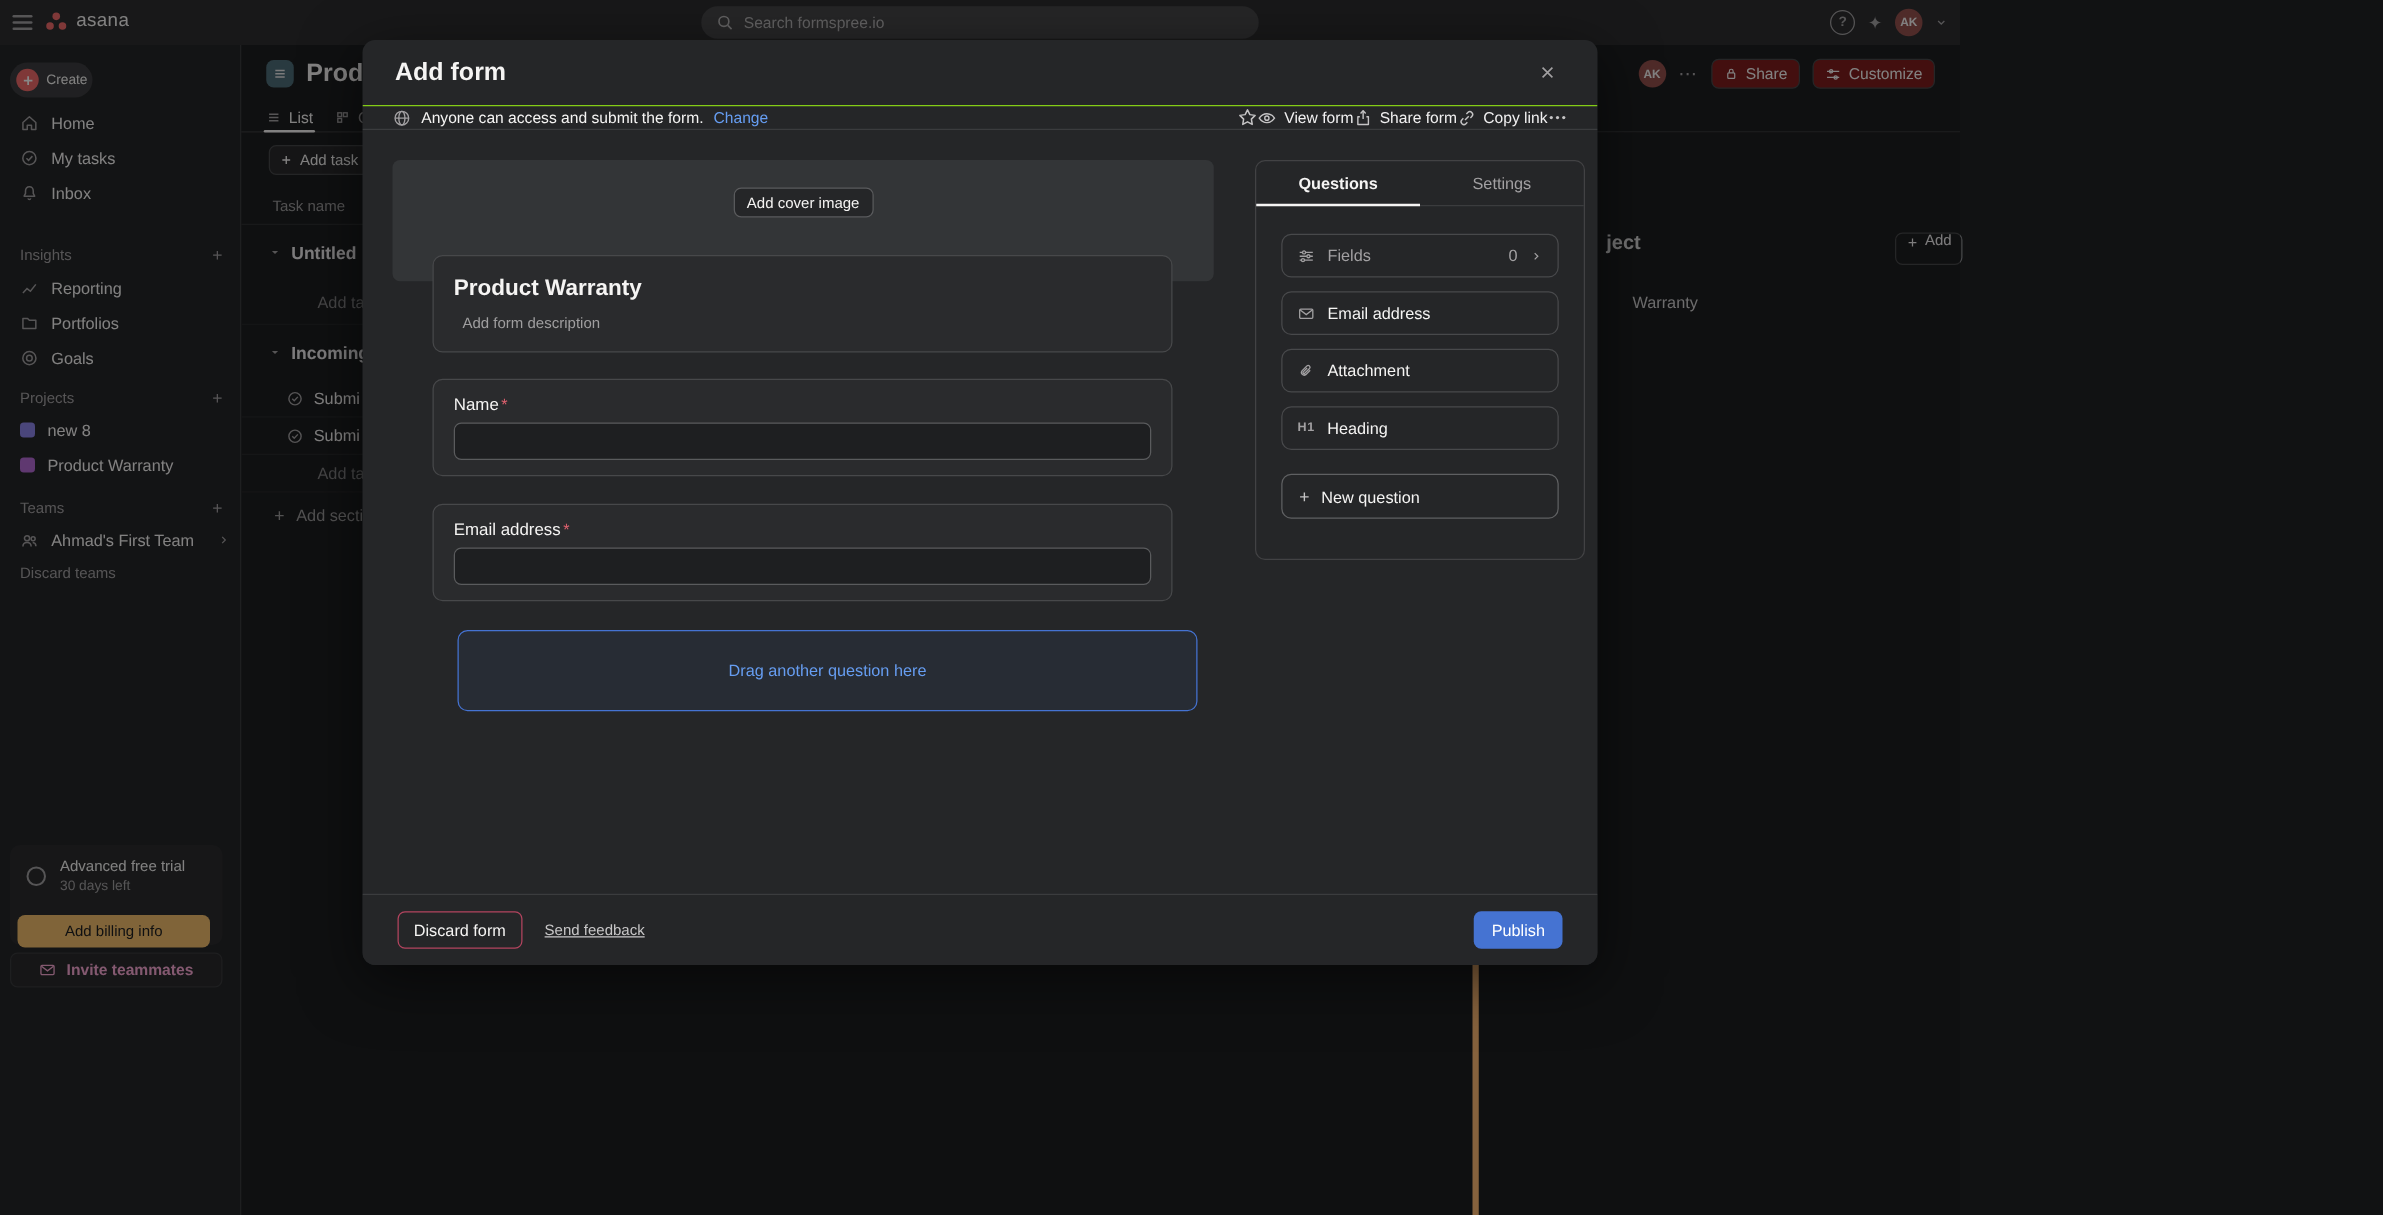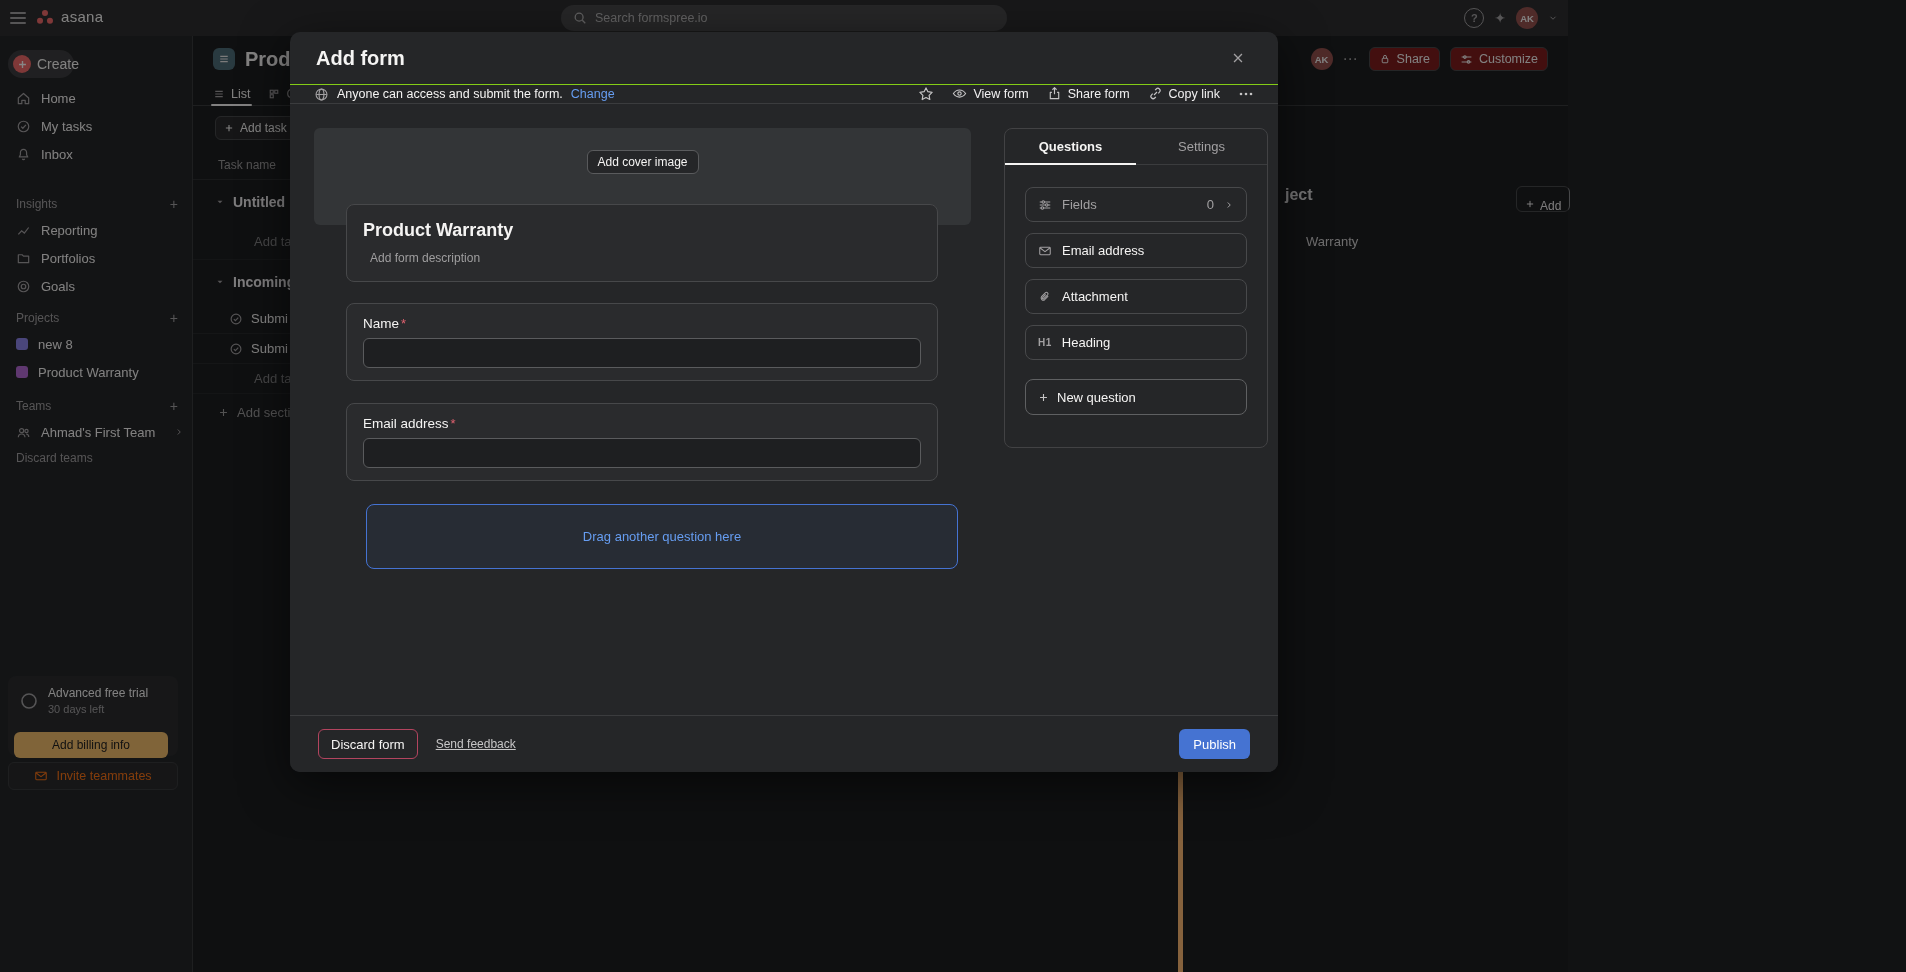--- a/index.html
+++ b/index.html
@@ -28,38 +28,38 @@
   .tb-right { position:absolute; right:0; top:0; height:36px; display:flex; align-items:center; gap:10px; padding-right:10px; left:auto; }
   .helpbtn { width:20px; height:20px; border:1.5px solid #a2a0a2; border-radius:50%; color:#a2a0a2; font-size:11px; font-weight:700; display:flex; align-items:center; justify-content:center; cursor:pointer; }
   .sparkle { color:#a2a0a2; font-size:14px; cursor:pointer; }
   .avatar { width:22px; height:22px; border-radius:50%; background:#96524f; color:#f5f4f3; font-size:9.5px; font-weight:600; display:flex; align-items:center; justify-content:center; }
   .tb-chev { color:#a2a0a2; }
 
   
   .sidebar { position:absolute; left:0; top:36px; width:193px; height:936px; background:#252628; border-right:1px solid #3a3b3d; }
   .createbtn { margin:14px 8px 6px 8px; height:28px; width:66px; border-radius:14px; background:#3d3e40; display:flex; align-items:center; gap:6px; padding:0 10px 0 5px; cursor:pointer; }
   .createplus { width:18px; height:18px; border-radius:50%; background:#f06a6a; color:#1e1f21; display:flex; align-items:center; justify-content:center; }
-  .createlabel { font-size:14px; color:#f5f4f3; }
+  .createlabel { font-size:11px; color:#f5f4f3; }
   .navitem { height:28px; display:flex; align-items:center; gap:10px; padding:0 8px 0 16px; color:#f5f4f3; font-size:13px; cursor:pointer; }
   .navitem .ic { color:#a2a0a2; }
   .sechead { height:24px; display:flex; align-items:center; padding:0 14px 0 16px; color:#a2a0a2; font-size:12px; cursor:pointer; }
   .sechead .grow, .grow { flex:1; }
   .plusbtn { color:#a2a0a2; font-size:14px; cursor:pointer; line-height:1; }
   .mt24 { margin-top:24px; } .mt8 { margin-top:8px; } .mt6 { margin-top:6px; }
   .projdot { width:12px; height:12px; border-radius:3px; flex:none; }
   .dot-new8 { background:#8d84e8; }
   .dot-warranty { background:#b36bd4; }
   .teamchev { margin-left:auto; color:#a2a0a2; }
   .browse { height:24px; display:flex; align-items:center; padding-left:16px; color:#a2a0a2; font-size:12px; cursor:pointer; }
   .trialcard { position:absolute; left:8px; top:640px; width:170px; height:80px; background:#2c2d2f; border-radius:8px; padding:10px 12px; }
   .trialtop { display:flex; gap:10px; }
   .trialtitle { font-size:12px; color:#f5f4f3; }
   .trialdays { font-size:11px; color:#a2a0a2; margin-top:3px; }
   .billingbtn { position:absolute; left:8px; top:684px; width:154px; height:26px; margin:12px 8px 0 6px; border-radius:6px; background:#f1bd6c; color:#1e1f21; font-size:12px; display:flex; align-items:center; justify-content:center; cursor:pointer; }
-  .invitebtn { position:absolute; left:8px; top:726px; width:170px; height:28px; border:1px solid #3a3b3d; background:#2a2b2d; border-radius:6px; display:flex; align-items:center; justify-content:center; gap:8px; color:#f97316; font-size:12.5px; cursor:pointer; }
+  .invitebtn { position:absolute; left:8px; top:726px; width:170px; height:28px; border:1px solid #3a3b3d; background:#2a2b2d; border-radius:6px; display:flex; align-items:center; justify-content:center; gap:8px; color:#f9a8d4; font-size:12.5px; cursor:pointer;font-weight:bold; }
 
   
   .main { position:absolute; left:193px; top:36px; width:1375px; height:936px; }
   .projheader { height:46px; display:flex; align-items:center; gap:10px; padding:0 20px; }
   .projicon { width:22px; height:22px; border-radius:6px; background:#4f6f7a; display:flex; align-items:center; justify-content:center; color:#e9e8e9; }
   .projtitle { font-size:20px; font-weight:600; color:#f5f4f3; white-space:nowrap; }
   .hdr-actions { margin-left:auto; display:flex; align-items:center; gap:10px; }
   .hdots { color:#a2a0a2; font-size:15px; letter-spacing:1px; cursor:pointer; }
   .pillbtn { height:24px; border:1px solid #47484a; border-radius:6px; display:flex; align-items:center; gap:6px; padding:0 9px; font-size:12.5px; color:#f5f4f3; cursor:pointer; background:#7f1d1d; }
   .tabsrow { height:24px; display:flex; align-items:flex-start; gap:18px; padding-left:20px; border-bottom:1px solid #3a3b3d; }
@@ -76,34 +76,34 @@
   .sectionrow { height:44px; display:flex; align-items:center; gap:8px; padding-left:22px; }
   .caret { color:#a2a0a2; }
   .sectionname { font-size:14px; font-weight:600; color:#eceaec; }
   .addrow { height:36px; display:flex; align-items:center; padding-left:61px; font-size:13px; color:#848486; border-bottom:1px solid #27282a; cursor:pointer; }
   .addrow.short { height:30px; }
   .taskrow { height:30px; display:flex; align-items:center; gap:8px; padding-left:36px; font-size:13px; color:#f5f4f3; border-bottom:1px solid #292a2c; cursor:pointer; }
   .taskrow .ic { color:#a2a0a2; }
   .addsection { height:36px; display:flex; align-items:center; gap:8px; padding-left:25px; font-size:13px; color:#9c9b9c; cursor:pointer; }
   .detailarea { position:absolute; left:985px; top:70px; right:0; bottom:0; border-left:5px solid #fdba74; background:#1e1f21; }
   .frag-heading { position:absolute; left:102px; top:80px; font-size:16px; font-weight:600; color:#d8d7d8; }
-  .frag-add { position:absolute; left:333px; top:80px; height:22px; border:1px solid #47484a; border-radius:6px; display:flex; align-items:flex-start; gap:5px; padding:12px 8px; font-size:12px; color:#eceaec; cursor:pointer; }
+  .frag-add { position:absolute; left:333px; top:80px; height:22px; border:1px solid #47484a; border-radius:6px; display:flex; align-items:flex-end; gap:5px; padding:12px 8px; font-size:12px; color:#eceaec; cursor:pointer; }
   .frag-text { position:absolute; left:123px; top:128px; font-size:13px; color:#cfcecf; }
 
   
   .modal { position:absolute; left:290px; top:32px; width:988px; height:740px; background:#252628; border-radius:10px; box-shadow:0 12px 48px rgba(0,0,0,0.55); z-index:3; overflow:hidden; }
   .modal-head { height:52px; display:flex; align-items:center; padding:0 26px; }
   .modal-title { font-size:20px; font-weight:600; color:#f5f4f3; }
   .closebtn { margin-left:auto; width:28px; height:28px; display:flex; align-items:center; justify-content:center; color:#a2a0a2; cursor:pointer; border-radius:6px; }
   .access { position:absolute; left:0; top:52px; right:0; height:20px; border-top:1px solid #84cc16; border-bottom:1px solid #3b3c3e; display:flex; align-items:center; padding:0 24px; }
   .accessleft { display:flex; align-items:center; gap:8px; }
   .access-globe { color:#a2a0a2; }
   .access-text { font-size:12.5px; color:#f5f4f3; }
   .access-change { font-size:12.5px; color:#669df1; cursor:pointer; }
-  .accessright { margin-left:auto; display:flex; align-items:flex-start; gap:18px; }
+  .accessright { margin-left:auto; display:flex; align-items:center; }
   .abtn { display:flex; align-items:center; gap:6px; font-size:12.5px; color:#f1f0f1; cursor:pointer; }
   .abtn .ic { color:#c5c4c5; }
   .adots { color:#c5c4c5; cursor:pointer; }
 
   .modal-body { position:absolute; left:0; top:84px; right:0; bottom:57px; }
   .preview { position:absolute; left:24px; top:12px; width:657px; height:546px; }
   .cover { position:absolute; left:0; top:0; width:657px; height:97px; background:#333537; border-radius:6px; }
   .coverbtn { position:absolute; left:50%; top:22px; transform:translateX(-50%); height:24px; padding:0 10px; border:1px solid #5a5b5d; border-radius:6px; background:#252628; color:#f5f4f3; font-size:12px; display:flex; align-items:center; cursor:pointer; white-space:nowrap; }
   .fcard { position:absolute; left:32px; width:592px; background:#2a2b2d; border:1px solid #47484a; border-radius:8px; padding:13px 16px; }
   .titlecard { top:76px; height:78px; }

